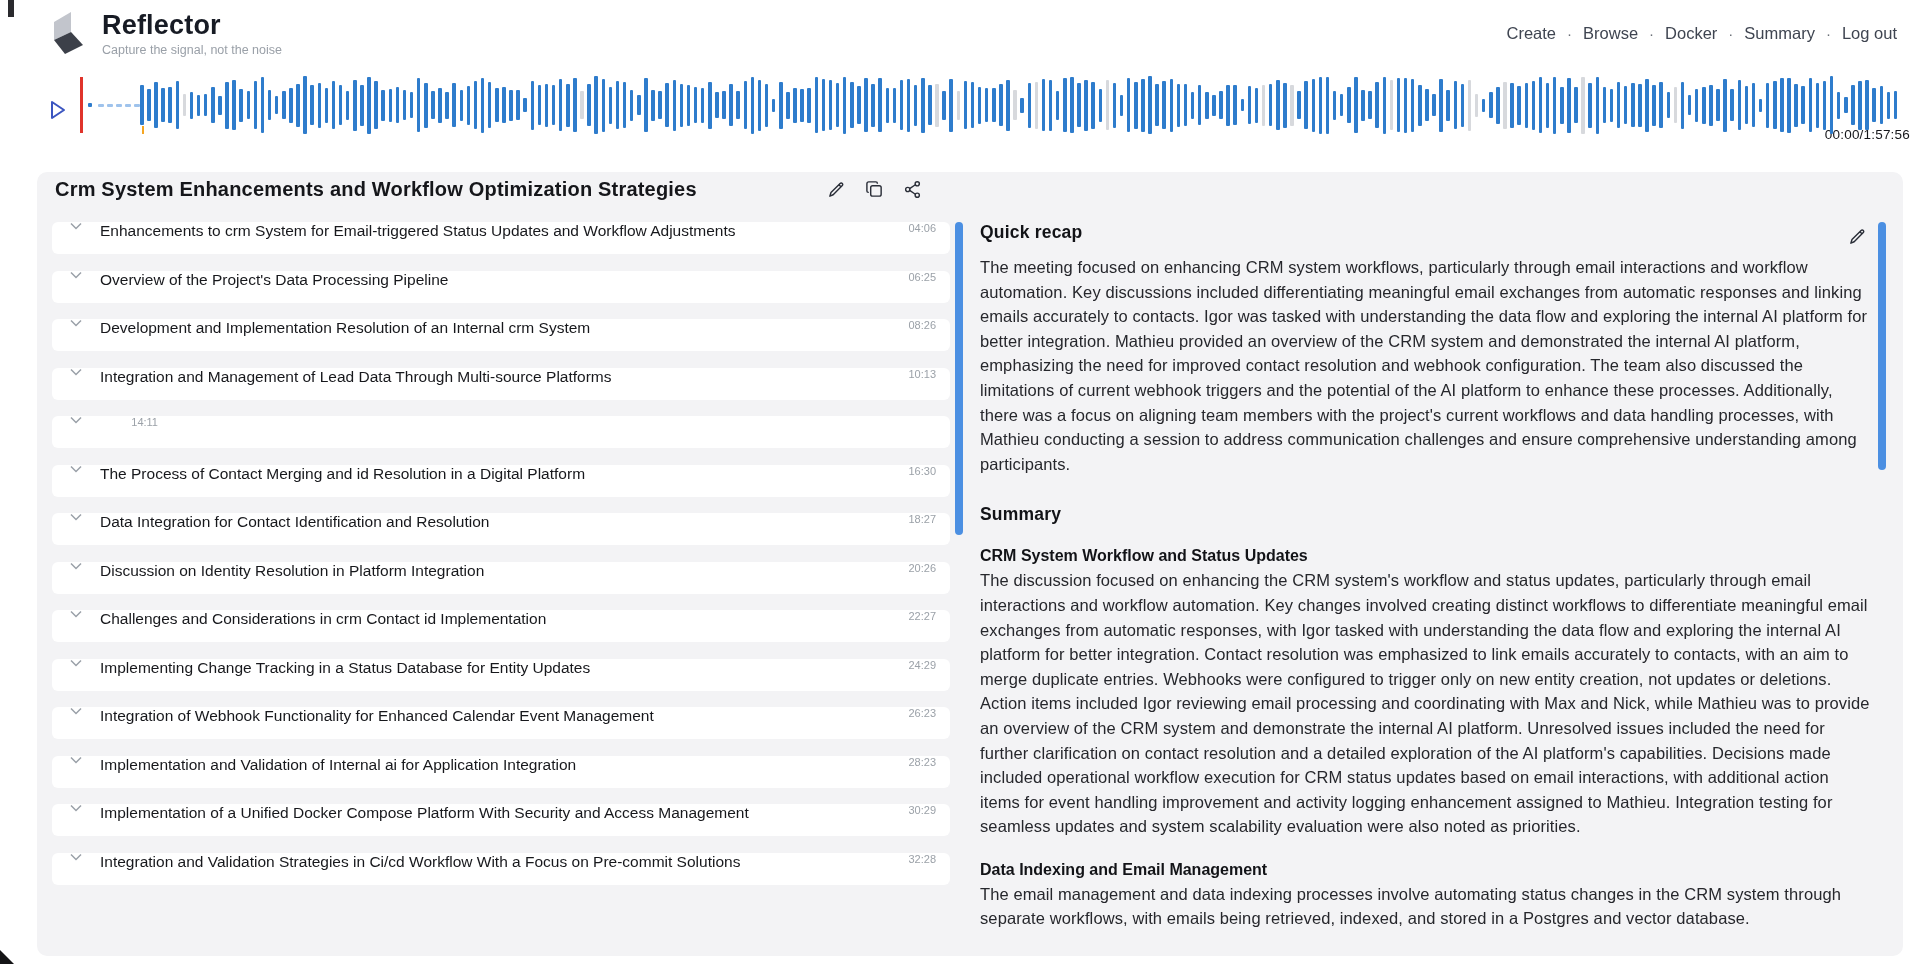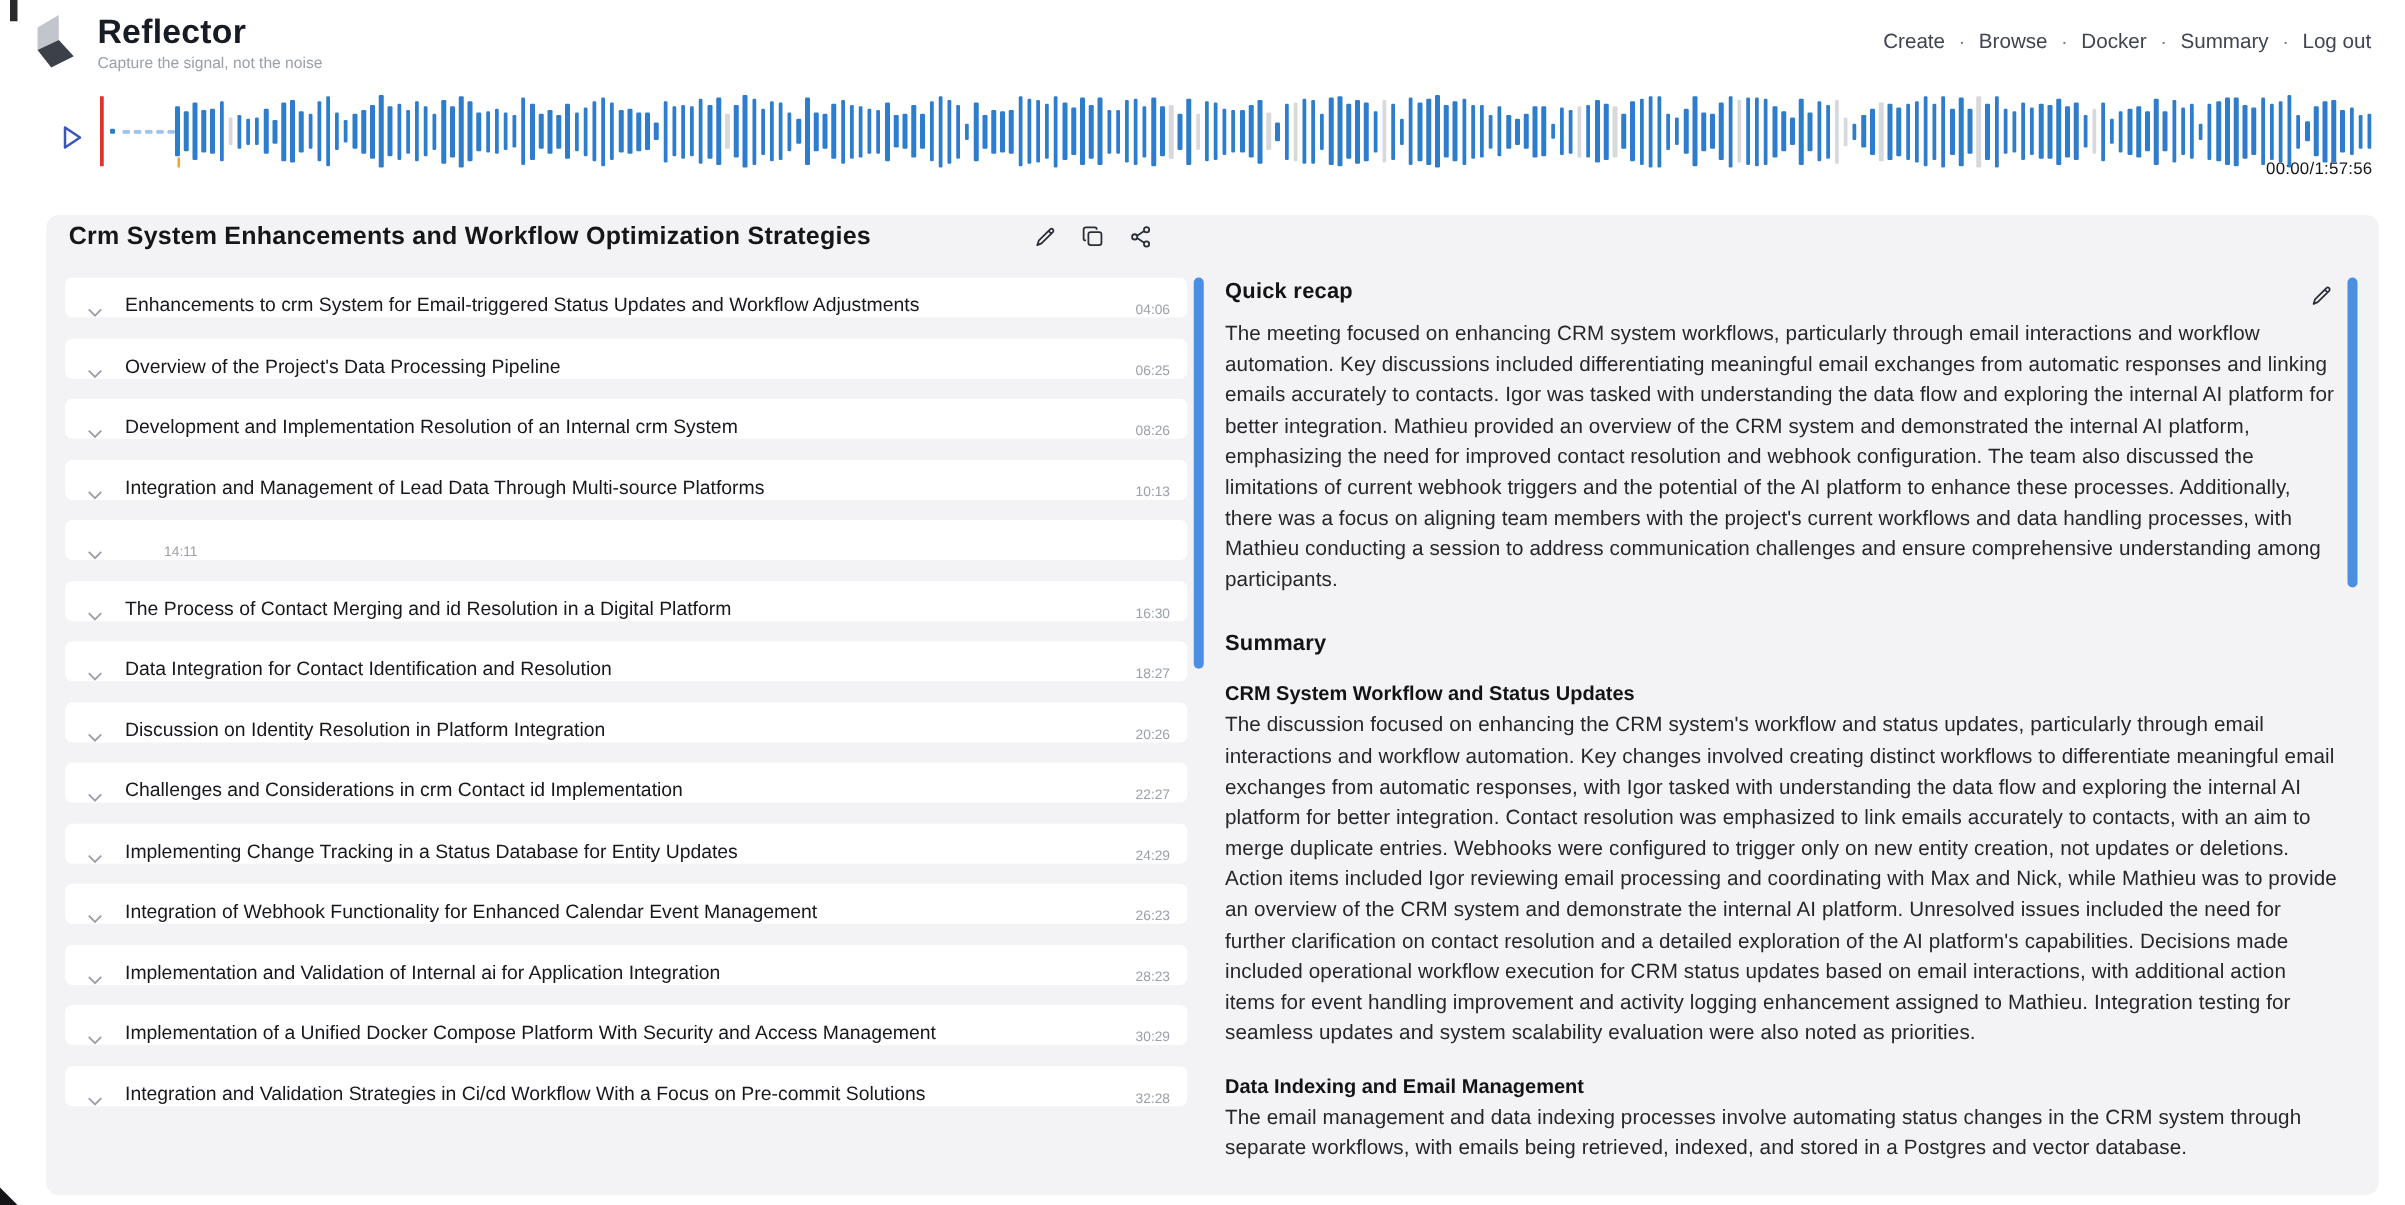--- a/index.html
+++ b/index.html
@@ -7,51 +7,51 @@
   body {
     position:relative;
     background:#ffffff;
     font-family:"Liberation Sans", sans-serif;
     color:#17181c;
     overflow:hidden;
   }
 
   
   .header { position:absolute; left:0; top:0; width:100%; height:66px; }
-  .brand { position:absolute; left:28px; top:10px; display:flex; gap:14px; }
+  .brand { position:absolute; left:52px; top:10px; display:flex; gap:14px; }
   .brand-logo { width:36px; height:46px; }
   .brand-text .title { font-size:27px; font-weight:700; color:#171b24; letter-spacing:.2px; }
   .brand-text .tagline { font-size:12.5px; color:#9aa0a8; margin-top:2px; }
   .nav { position:absolute; right:27px; top:24px; display:flex; align-items:center; gap:11px;
          font-size:16.5px; color:#3f4551; }
   .nav a { color:#3f4551; text-decoration:none; cursor:pointer; }
   .nav .dot { color:#6b7078; font-size:15px; }
 
   
-  .player { position:absolute; left:48px; top:74px; height:64px; right:24px; }
+  .player { position:absolute; left:48px; top:74px; height:64px; right:12px; }
   .play-btn { position:absolute; left:0; top:26px; width:20px; height:22px; background:none; border:none; cursor:pointer; }
   .wave { position:absolute; left:32px; top:2px; right:0; height:58px; }
   .wave-cursor { position:absolute; left:0; top:1px; width:2.5px; height:56px; background:#e0342b; }
   .wave-bar { position:absolute; border-radius:1px; }
   .wave-marker { position:absolute; width:2px; height:8px; bottom:0; background:#f5a623; }
   .time-label { position:absolute; right:0; bottom:-8px; font-size:13.5px; color:#15161a;
                 background:rgba(255,255,255,.85); padding:0 2px; letter-spacing:.2px; }
 
   
   .card { position:absolute; left:37px; top:172px; width:1866px; height:784px;
           background:#f3f3f5; border-radius:10px; }
   .card-title-row { position:absolute; left:18px; top:6px; display:flex; align-items:center; gap:18px; }
   .card-title { font-size:20px; font-weight:700; color:#15161a; letter-spacing:.2px; }
   .title-icons { display:flex; gap:18px; margin-left:112px; }
   .icon-btn { background:none; border:none; cursor:pointer; width:20px; height:20px; padding:0; }
   .icon-btn svg { display:block; }
 
   
   .topics { position:absolute; left:15px; top:50px; width:898px; height:702px; overflow:hidden; }
-  .topic-row { display:flex; align-items:flex-end; height:32px; margin-bottom:16.5px;
+  .topic-row { display:flex; align-items:flex-start; height:32px; margin-bottom:16.5px;
                background:#ffffff; border-radius:6px; padding-right:14px; cursor:pointer; }
   .topic-chevron { width:48px; display:flex; justify-content:center; flex:none; }
   .topic-title { flex:1; font-size:15.5px; color:#17181c; white-space:nowrap; overflow:hidden; }
   .topic-time { flex:none; width:58px; text-align:right; font-size:11px; color:#9ba1a8; }
 
   .scrollbar { position:absolute; width:8px; border-radius:4px; background:#4b8fe2; }
   .scrollbar-left  { left:918px; top:50px; height:313px; }
   .scrollbar-right { left:1841px; top:50px; height:248px; }
 
   

